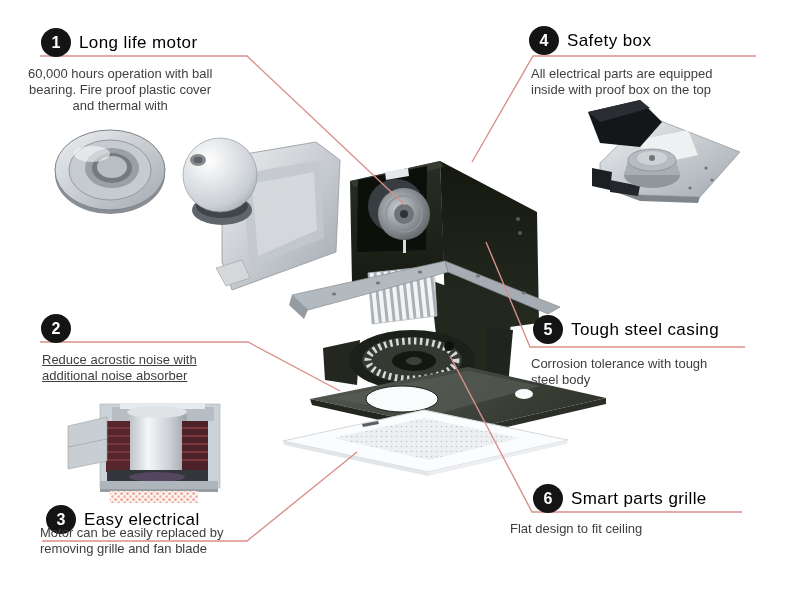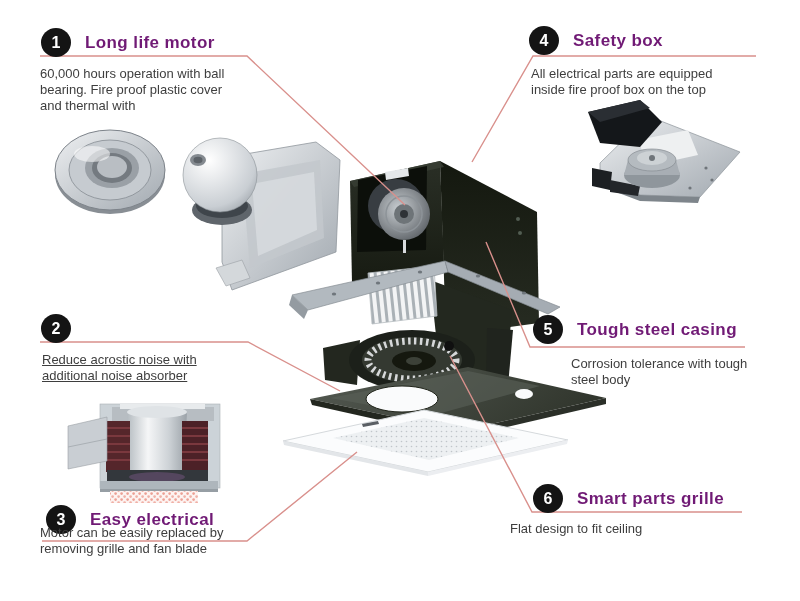--- a/index.html
+++ b/index.html
@@ -7,32 +7,32 @@
     position:relative;width:800px;height:601px;background:#ffffff;overflow:hidden;
     font-family:"Liberation Sans","DejaVu Sans",sans-serif;
   }
   .head{position:absolute;display:flex;align-items:center;}
   .badge{
     width:30px;height:29px;border-radius:50%;background:#141414;color:#ffffff;
     display:flex;align-items:center;justify-content:center;
     font-size:16px;font-weight:bold;flex:0 0 auto;
   }
   .title{
-    margin-left:14px;font-size:17px;font-weight:bold;color:#701a75;letter-spacing:.4px;
+    margin-left:8px;font-size:17px;font-weight:normal;color:#000000;letter-spacing:.4px;
     white-space:nowrap;
   }
   .desc{
     position:absolute;font-size:13px;line-height:16px;color:#3e3e3e;white-space:nowrap;
   }
   
   #h1{left:41px;top:28px;}  #h2{left:41px;top:314px;} #h3{left:46px;top:505px;}
   #h4{left:529px;top:26px;} #h5{left:533px;top:315px;} #h6{left:533px;top:484px;}
   
-  #d1{left:40px;top:66px;}  #d2{left:42px;top:352px;text-decoration:underline;} #d3{left:40px;top:525px;}
-  #d4{left:531px;top:66px;} #d5{left:531px;top:356px;margin-left:40px;} #d6{left:510px;top:521px;}
+  #d1{left:28px;top:66px;text-align:center;}  #d2{left:42px;top:352px;text-decoration:underline;} #d3{left:40px;top:525px;}
+  #d4{left:531px;top:66px;} #d5{left:531px;top:356px;} #d6{left:510px;top:521px;}
   #art{position:absolute;left:0;top:0;}
 </style>
 </head>
 <body>
 
 <div id="canvas">
 
   <svg id="art" width="800" height="601" viewBox="0 0 800 601" aria-hidden="true">
     <defs>
       <linearGradient id="gSilver" x1="0" y1="0" x2="1" y2="1">
@@ -241,21 +241,21 @@
     <div>Motor can be easily replaced by</div>
     <div>removing grille and fan blade</div>
   </div>
 
   <div class="head" id="h4">
     <span class="badge">4</span>
     <span class="title">Safety box</span>
   </div>
   <div class="desc" id="d4">
     <div>All electrical parts are equipped</div>
-    <div>inside fire proof box on the top</div>
+    <div>inside with proof box on the top</div>
   </div>
 
   <div class="head" id="h5">
     <span class="badge">5</span>
     <span class="title">Tough steel casing</span>
   </div>
   <div class="desc" id="d5">
     <div>Corrosion tolerance with tough</div>
     <div>steel body</div>
   </div>

